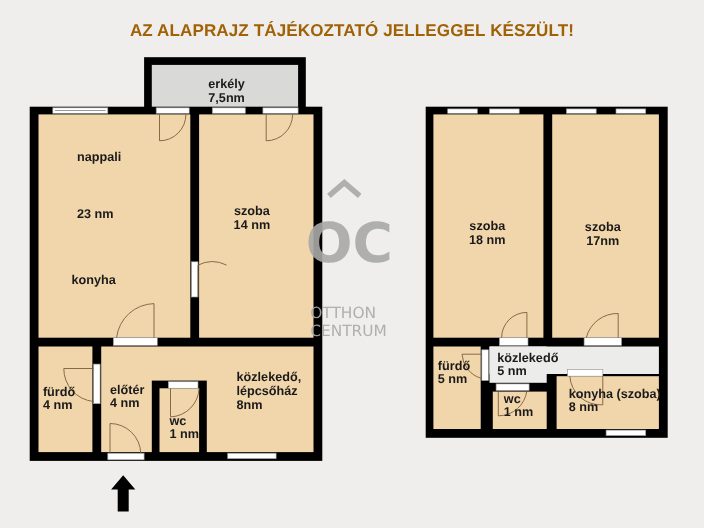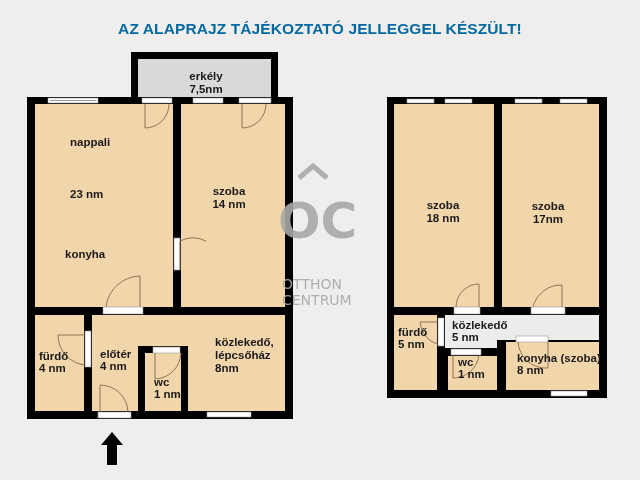--- a/index.html
+++ b/index.html
@@ -7,21 +7,21 @@
          font-family:"Liberation Sans", sans-serif; }
   .title { position:absolute; left:0; top:20px; width:640px; text-align:center;
            font-weight:bold; font-size:15.5px; letter-spacing:0.1px; }
   svg { position:absolute; left:0; top:0; }
   .lbl { font-family:"Liberation Sans", sans-serif; font-weight:bold; font-size:11.5px; fill:#1a1a1a; }
   .logo { font-family:"DejaVu Sans", sans-serif; fill:#a9a9a7; }
 </style>
 </head>
 <body>
 
-<div class="title" style="color:#0369a1">AZ ALAPRAJZ TÁJÉKOZTATÓ JELLEGGEL KÉSZÜLT!</div>
+<div class="title" style="color:#a16207">AZ ALAPRAJZ TÁJÉKOZTATÓ JELLEGGEL KÉSZÜLT!</div>
 
 <svg width="640" height="480" viewBox="0 0 640 480">
 
   <g>
 
     <rect x="131" y="52" width="147" height="50" fill="#000"></rect>
     <rect x="138" y="59" width="133" height="40" fill="#d9d9d7"></rect>
 
     <rect x="27" y="97" width="266" height="322" fill="#000"></rect>
 

